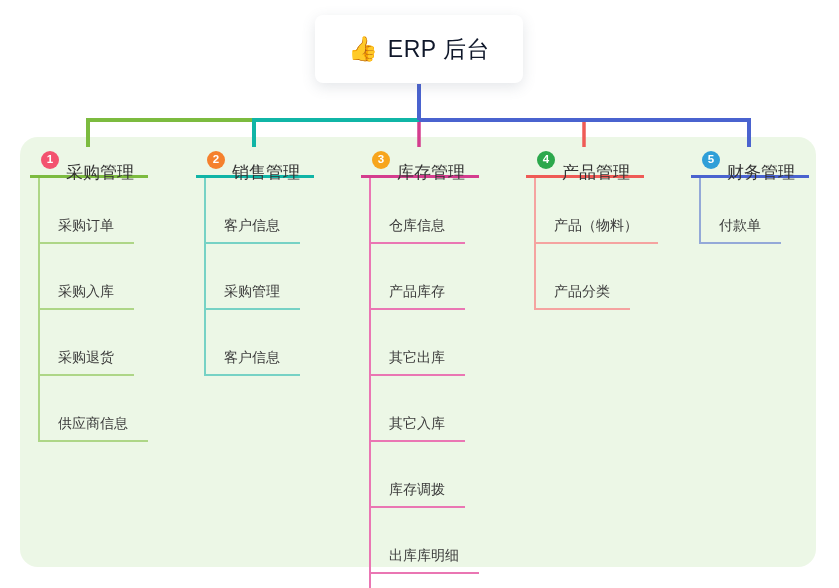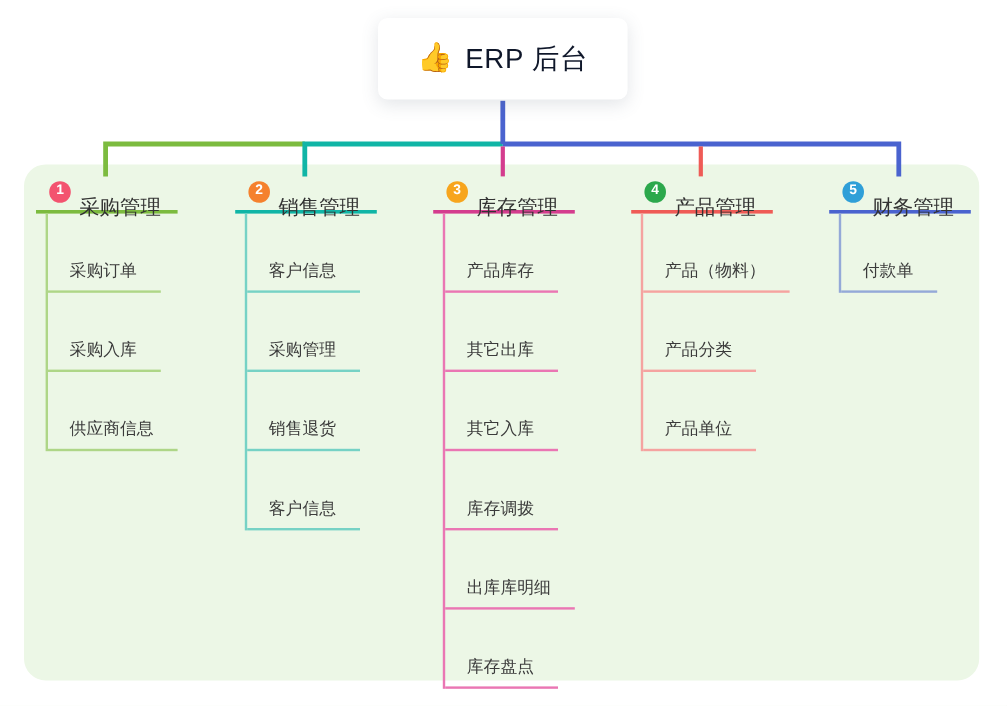--- a/index.html
+++ b/index.html
@@ -43,61 +43,61 @@
   </div>
   <div id="branches">
   <div class="branch" style="left: 30px; top: 145px; --line: #7cbb3f; --leaf: #aed687; --badge: #f3536f;">
     <div class="branch-header">
       <span class="badge">1</span>
       <span class="branch-label">采购管理</span>
     </div>
     <div class="branch-children">
           <div class="leaf">采购订单</div>
           <div class="leaf">采购入库</div>
+          <div class="leaf">采购退货</div>
           <div class="leaf">供应商信息</div>
         </div>
   </div>
 
   <div class="branch" style="left: 196px; top: 145px; --line: #10b5a6; --leaf: #76d2c5; --badge: #f5812d;">
     <div class="branch-header">
       <span class="badge">2</span>
       <span class="branch-label">销售管理</span>
     </div>
     <div class="branch-children">
           <div class="leaf">客户信息</div>
           <div class="leaf">采购管理</div>
-          <div class="leaf">销售退货</div>
           <div class="leaf">客户信息</div>
         </div>
   </div>
 
   <div class="branch" style="left: 361px; top: 145px; --line: #d43d8e; --leaf: #ea76b3; --badge: #f7a51d;">
     <div class="branch-header">
       <span class="badge">3</span>
       <span class="branch-label">库存管理</span>
     </div>
     <div class="branch-children">
+          <div class="leaf">仓库信息</div>
           <div class="leaf">产品库存</div>
           <div class="leaf">其它出库</div>
           <div class="leaf">其它入库</div>
           <div class="leaf">库存调拨</div>
           <div class="leaf">出库库明细</div>
           <div class="leaf">库存盘点</div>
         </div>
   </div>
 
   <div class="branch" style="left: 526px; top: 145px; --line: #ef5b56; --leaf: #f5a3a0; --badge: #2ca84c;">
     <div class="branch-header">
       <span class="badge">4</span>
       <span class="branch-label">产品管理</span>
     </div>
     <div class="branch-children">
           <div class="leaf">产品（物料）</div>
           <div class="leaf">产品分类</div>
-          <div class="leaf">产品单位</div>
         </div>
   </div>
 
   <div class="branch" style="left: 691px; top: 145px; --line: #4a63cf; --leaf: #94a9d8; --badge: #2f9fd8;">
     <div class="branch-header">
       <span class="badge">5</span>
       <span class="branch-label">财务管理</span>
     </div>
     <div class="branch-children">
           <div class="leaf">付款单</div>

